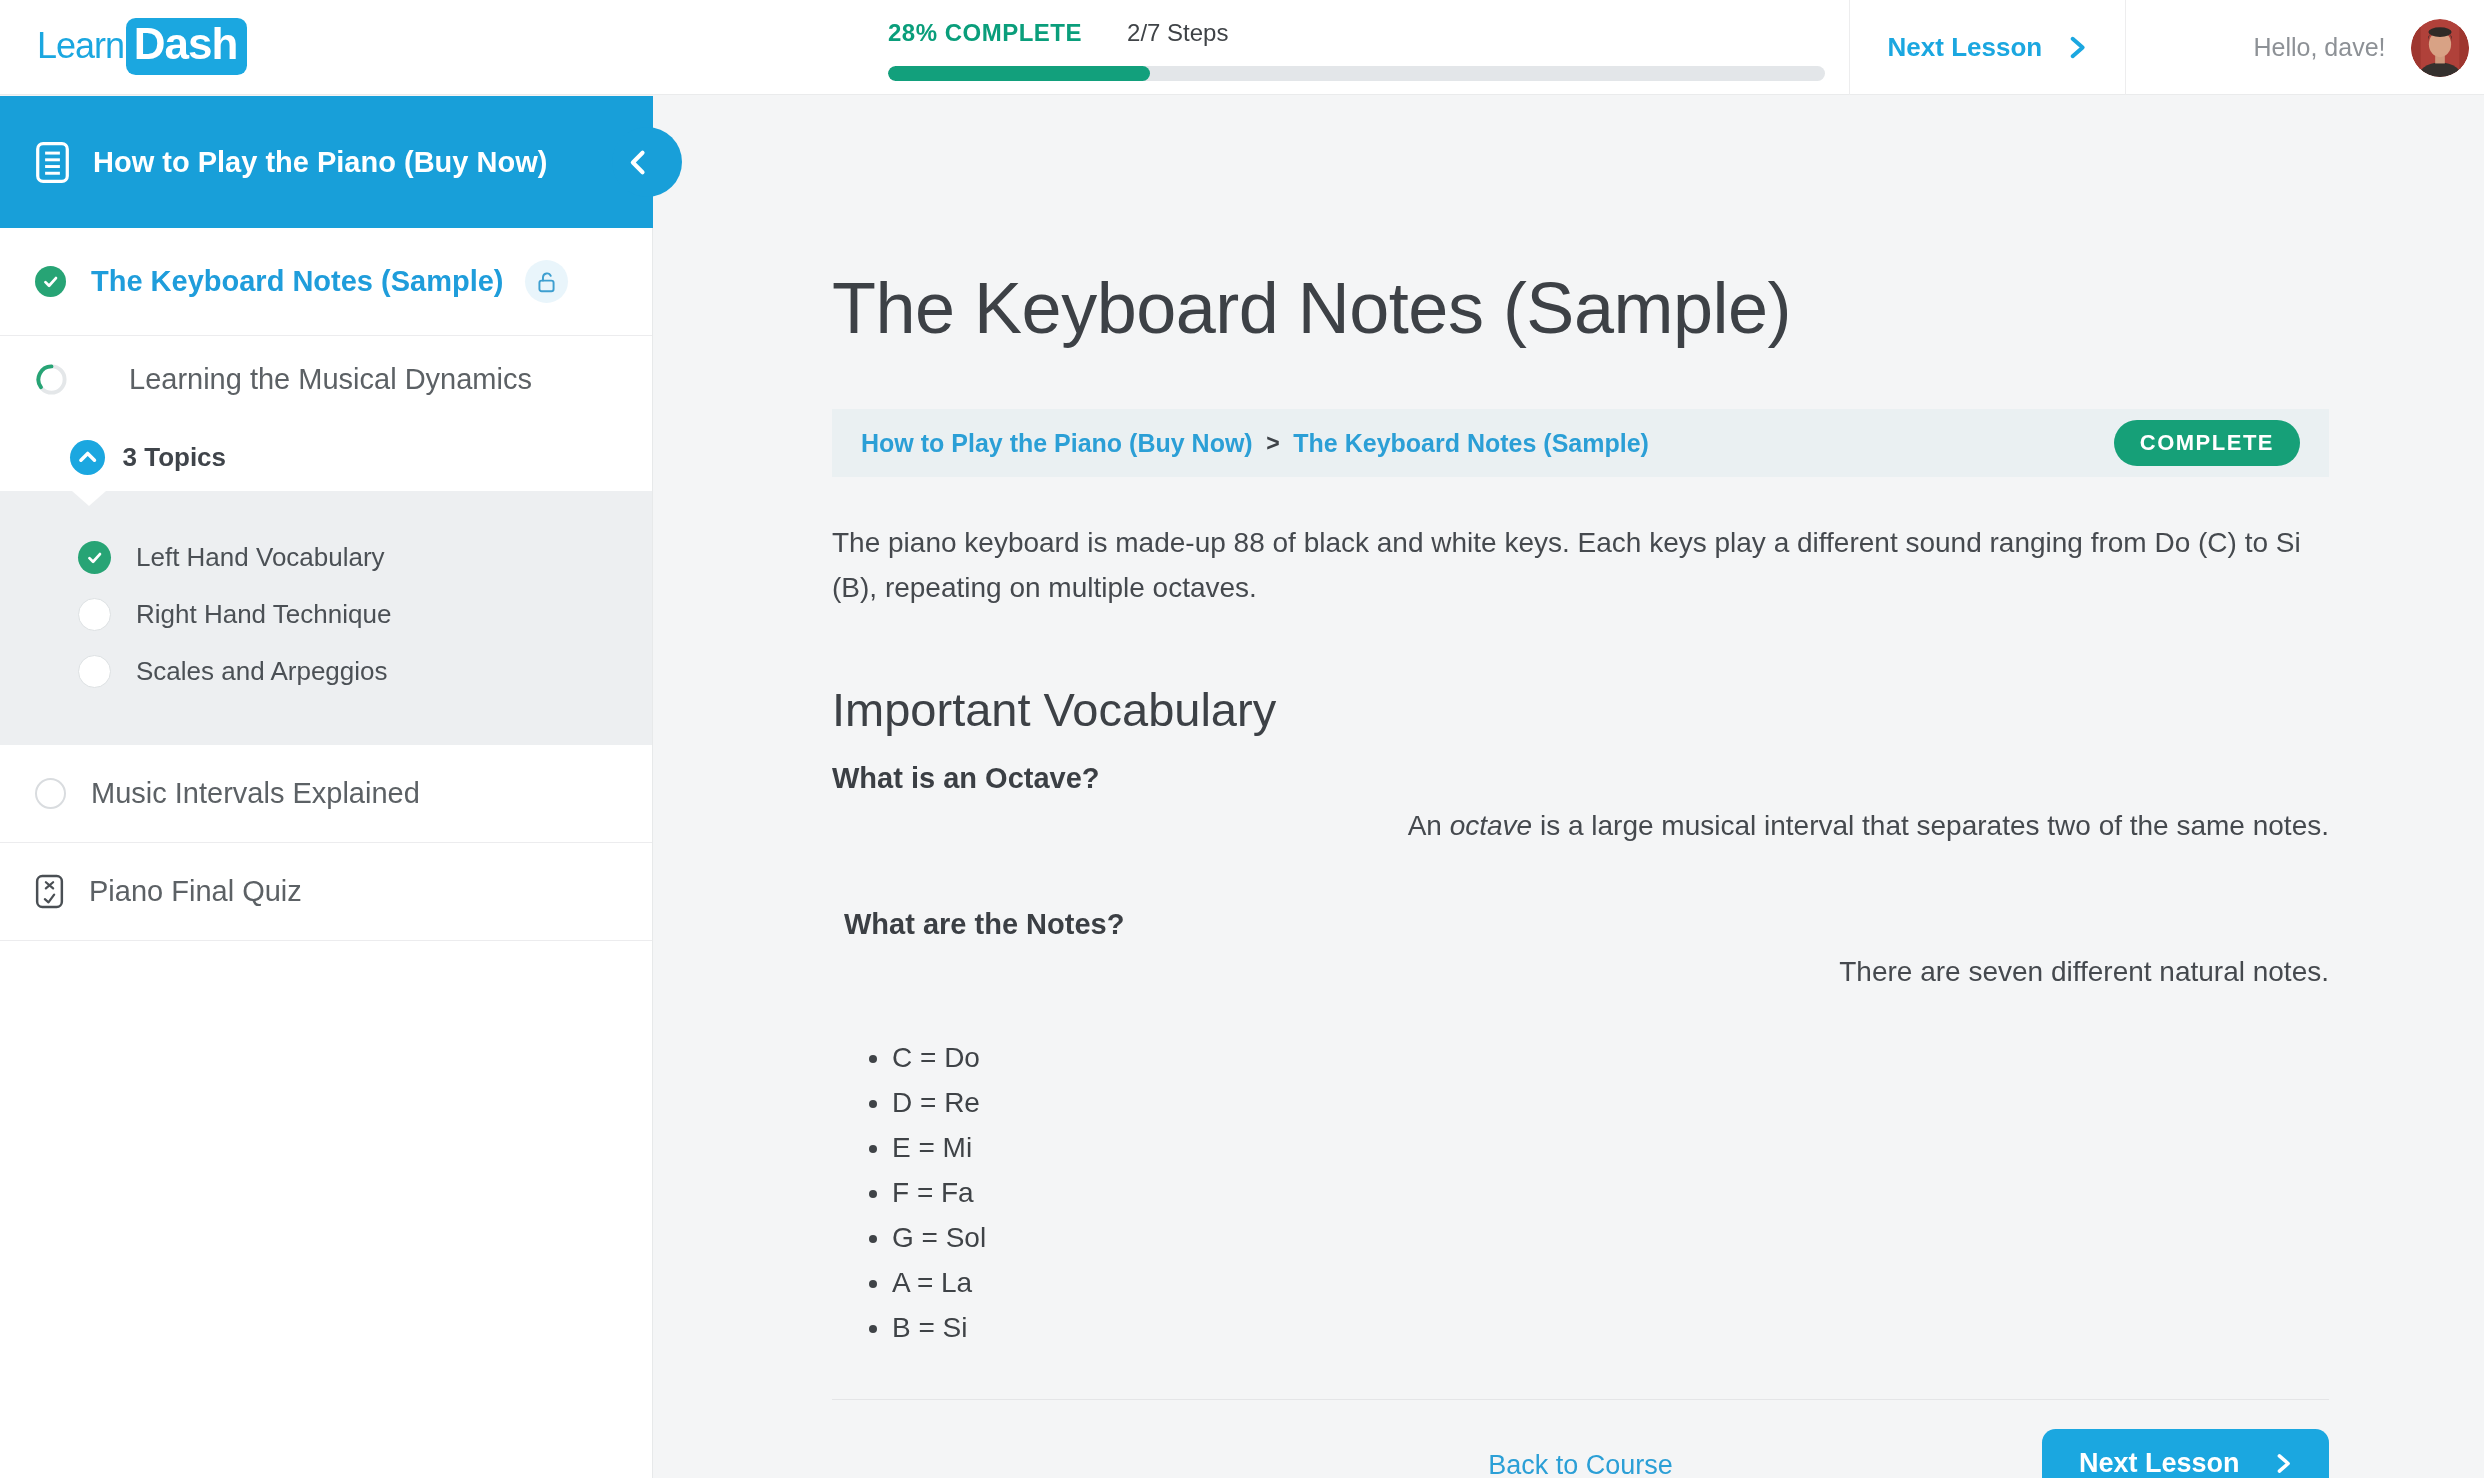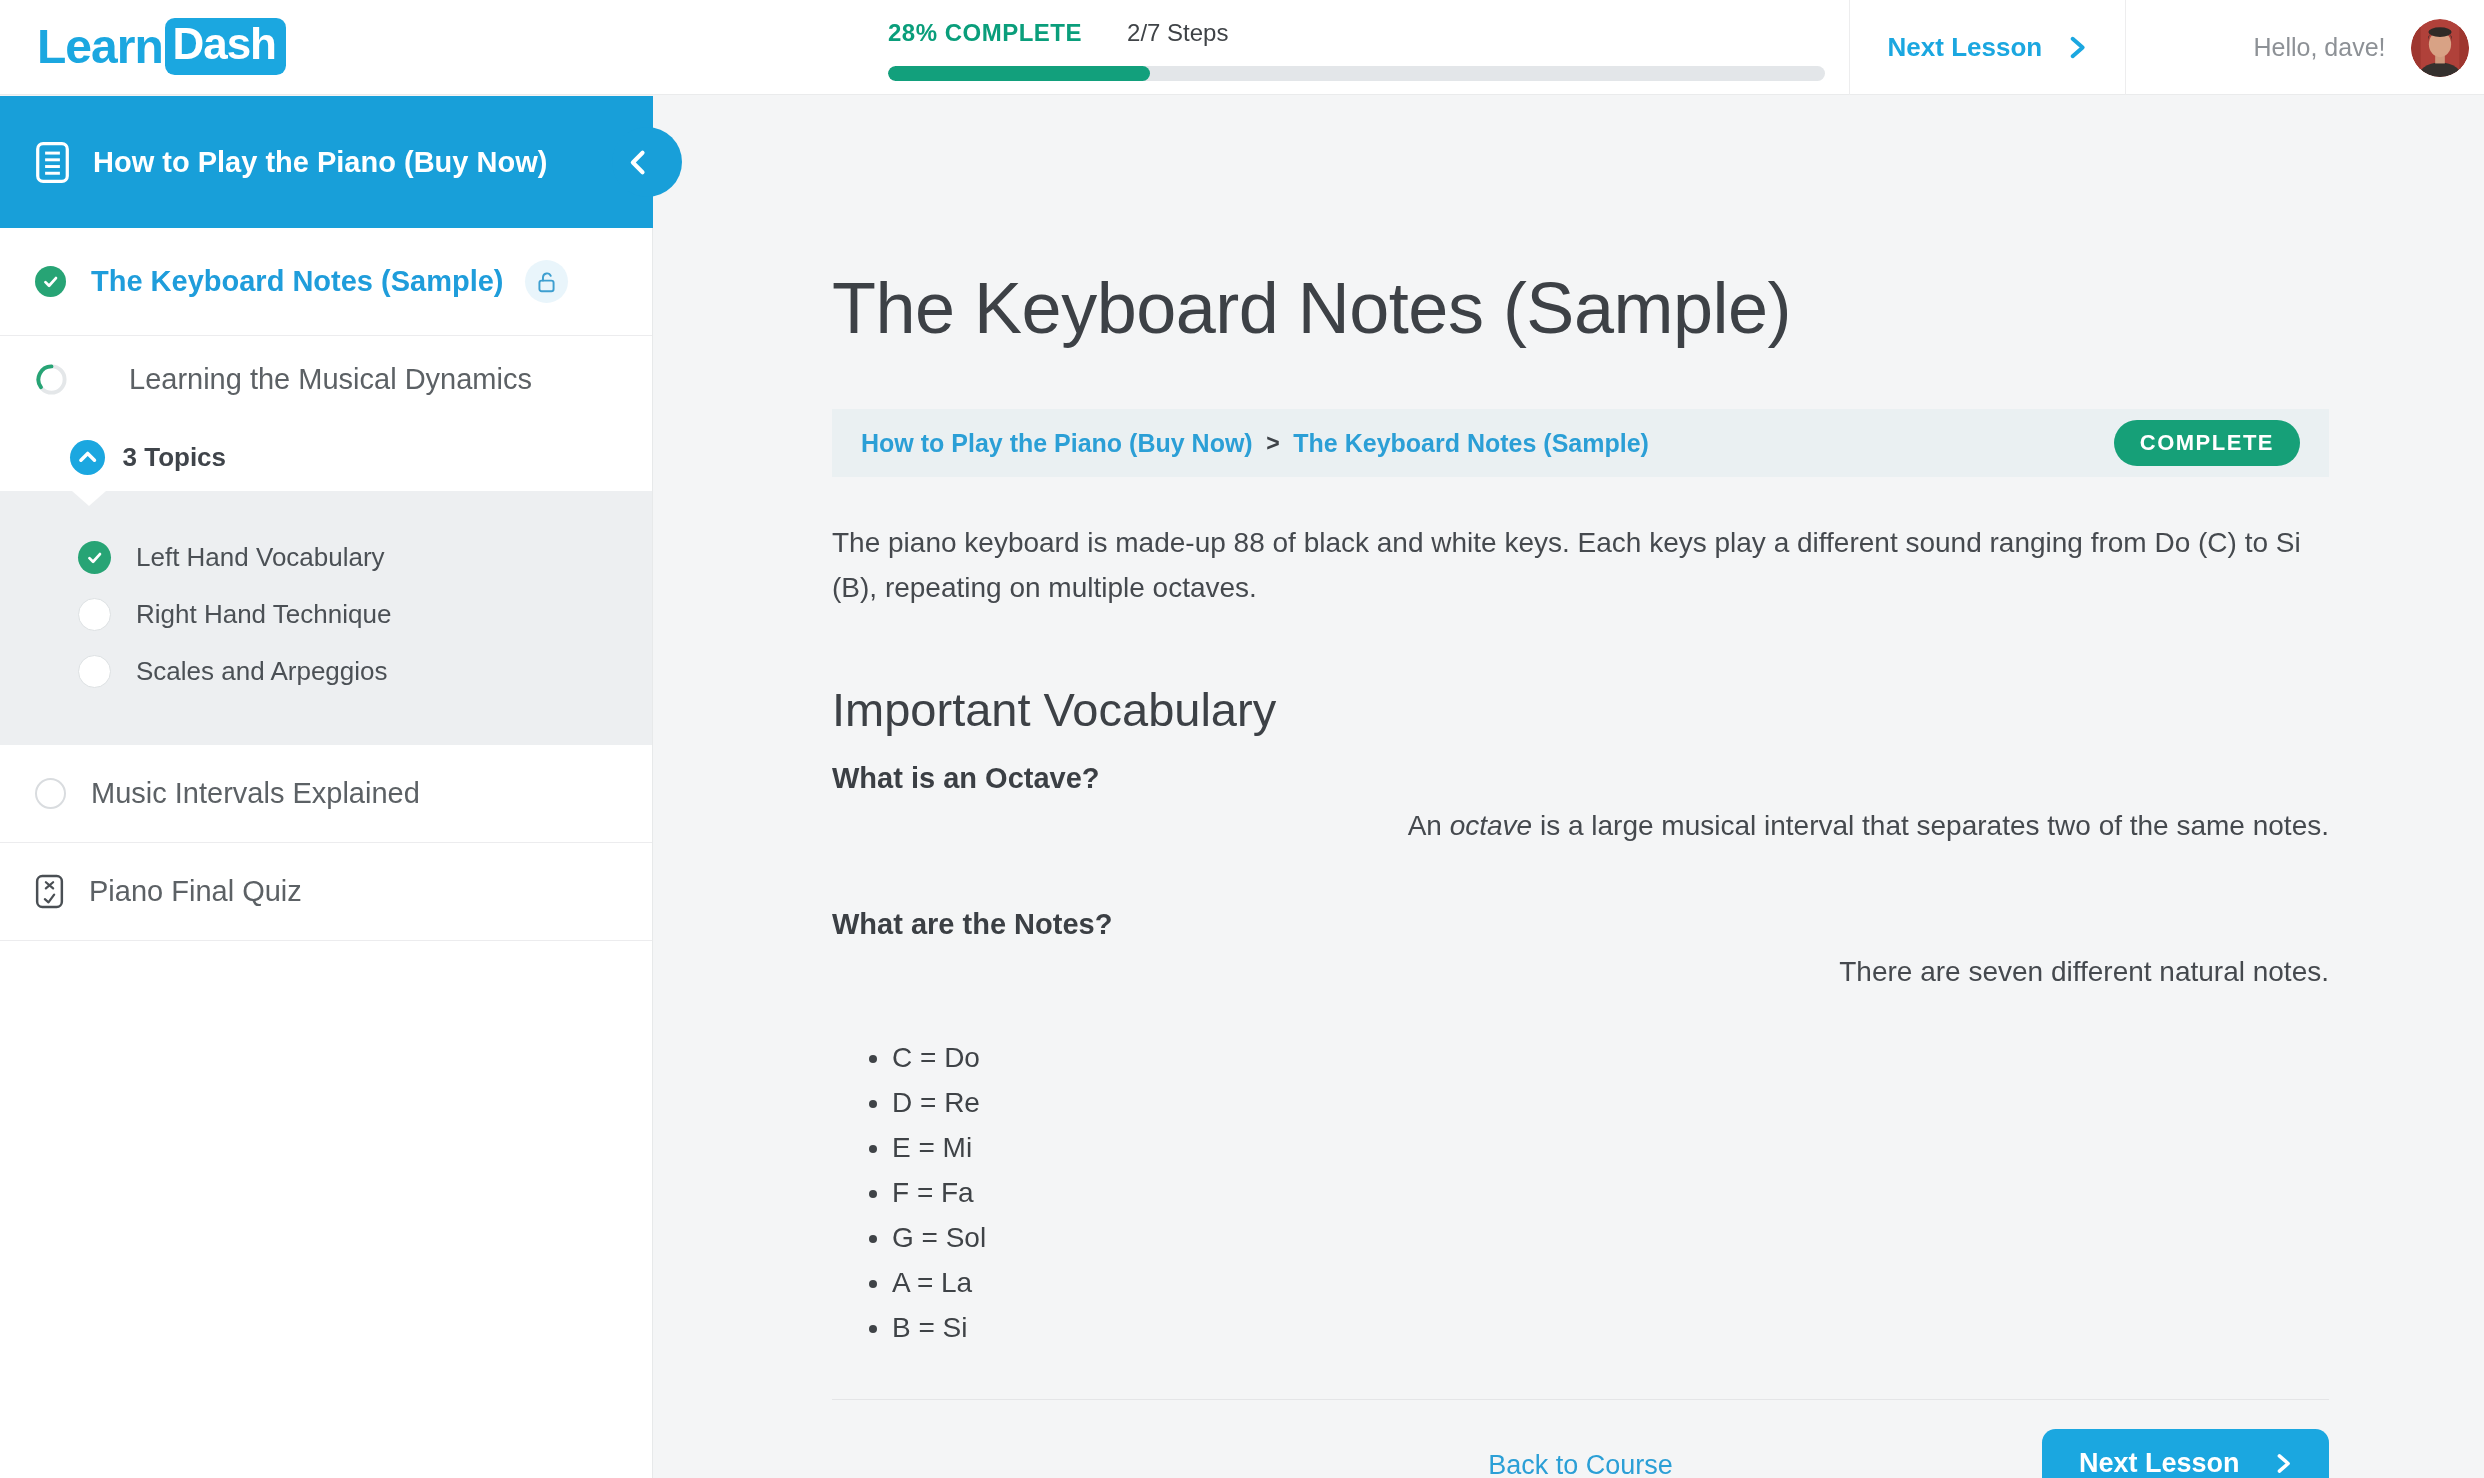--- a/index.html
+++ b/index.html
@@ -3,21 +3,21 @@
 <meta charset="utf-8">
 <style>
   * { margin:0; padding:0; box-sizing:border-box; }
   html,body { width:2484px; height:1479px; overflow:hidden;
     font-family:"Liberation Sans","DejaVu Sans",sans-serif; background:#f4f5f6; }
 
   
   .topbar { position:absolute; left:0; top:0; width:2484px; height:95px;
     background:#ffffff; border-bottom:1px solid #eaebec; z-index:30; }
   .logo { position:absolute; left:37px; top:17.5px; display:flex; align-items:center; cursor:pointer; }
-  .logo-learn { color:#1ba7e0; font-size:48px; font-weight:bold; letter-spacing:-1px; }
+  .logo-learn { color:#1ba7e0; font-size:36px; font-weight:normal; letter-spacing:-1px; }
   .logo-dash { background:#1ba7e0; color:#fff; font-size:44px; font-weight:bold;
     border-radius:9.7px; padding:1.9px 9.7px 5.8px 7.8px; margin-left:1.9px; letter-spacing:-1px; }
   .progress-group { position:absolute; left:888px; top:0; width:937px; height:95px; }
   .progress-labels { position:absolute; left:0; top:19.4px; display:flex; align-items:center; }
   .pct-label { color:#0a9e7b; font-size:24px; font-weight:bold; letter-spacing:0.5px; }
   .steps-label { color:#3f4347; font-size:24px; margin-left:45px; }
   .progress-track { position:absolute; left:0; top:66px; width:937px; height:14.6px;
     background:#e3e6e9; border-radius:7.8px; overflow:hidden; }
   .progress-fill { height:100%; background:#12a07c; border-radius:7.8px; width:28%; }
   .tb-vdiv { position:absolute; top:0; width:1px; height:95px; background:#ededee; }
@@ -75,21 +75,21 @@
   .breadcrumb-bar { margin-top:60px; height:68px; background:#eaf0f2;
     display:flex; align-items:center; padding:0 29px; }
   .crumb-link { color:#2b9fd6; font-size:25px; font-weight:bold; cursor:pointer; }
   .crumb-sep { color:#3e4247; font-size:23px; font-weight:bold; margin:0 13.6px; }
   .status-badge { margin-left:auto; background:#16a078; color:#fff; font-size:22px;
     font-weight:bold; letter-spacing:1.5px; border-radius:23px; padding:9.7px 26px; }
   .body-text { color:#45494e; font-size:28px; line-height:45px; }
   .intro-text { margin-top:43px; }
   .vocab-heading { margin-top:72px; color:#3d4146; font-size:47px; font-weight:400; }
   .sub-heading { color:#3b3f44; font-size:29px; font-weight:bold; margin-top:25px; }
-  .sub-heading.notes { margin-top:60px; }
+  .sub-heading.notes { margin-top:60px;margin-left:12px; }
   .after-heading { margin-top:7.8px;text-align:right; }
   .notes-list { margin-top:41px; padding-left:60px; color:#3f4347; }
   .notes-list li { font-size:28px; line-height:45px; color:#3f4347; }
   .content-hr { margin-top:49px; border:none; border-top:1.9px solid #e4e5e7; }
   .footer-row { position:relative; height:146px; }
   .back-link { position:absolute; left:50%; top:50px; transform:translateX(-50%);
     color:#2b9fd6; font-size:27px; cursor:pointer; }
   .next-lesson-btn { position:absolute; right:0; top:29px; height:70px;
     background:#1ba7e0; border:none; border-radius:13.6px; color:#fff; font-size:27px;
     font-weight:bold; font-family:inherit; display:flex; align-items:center; gap:35px;

